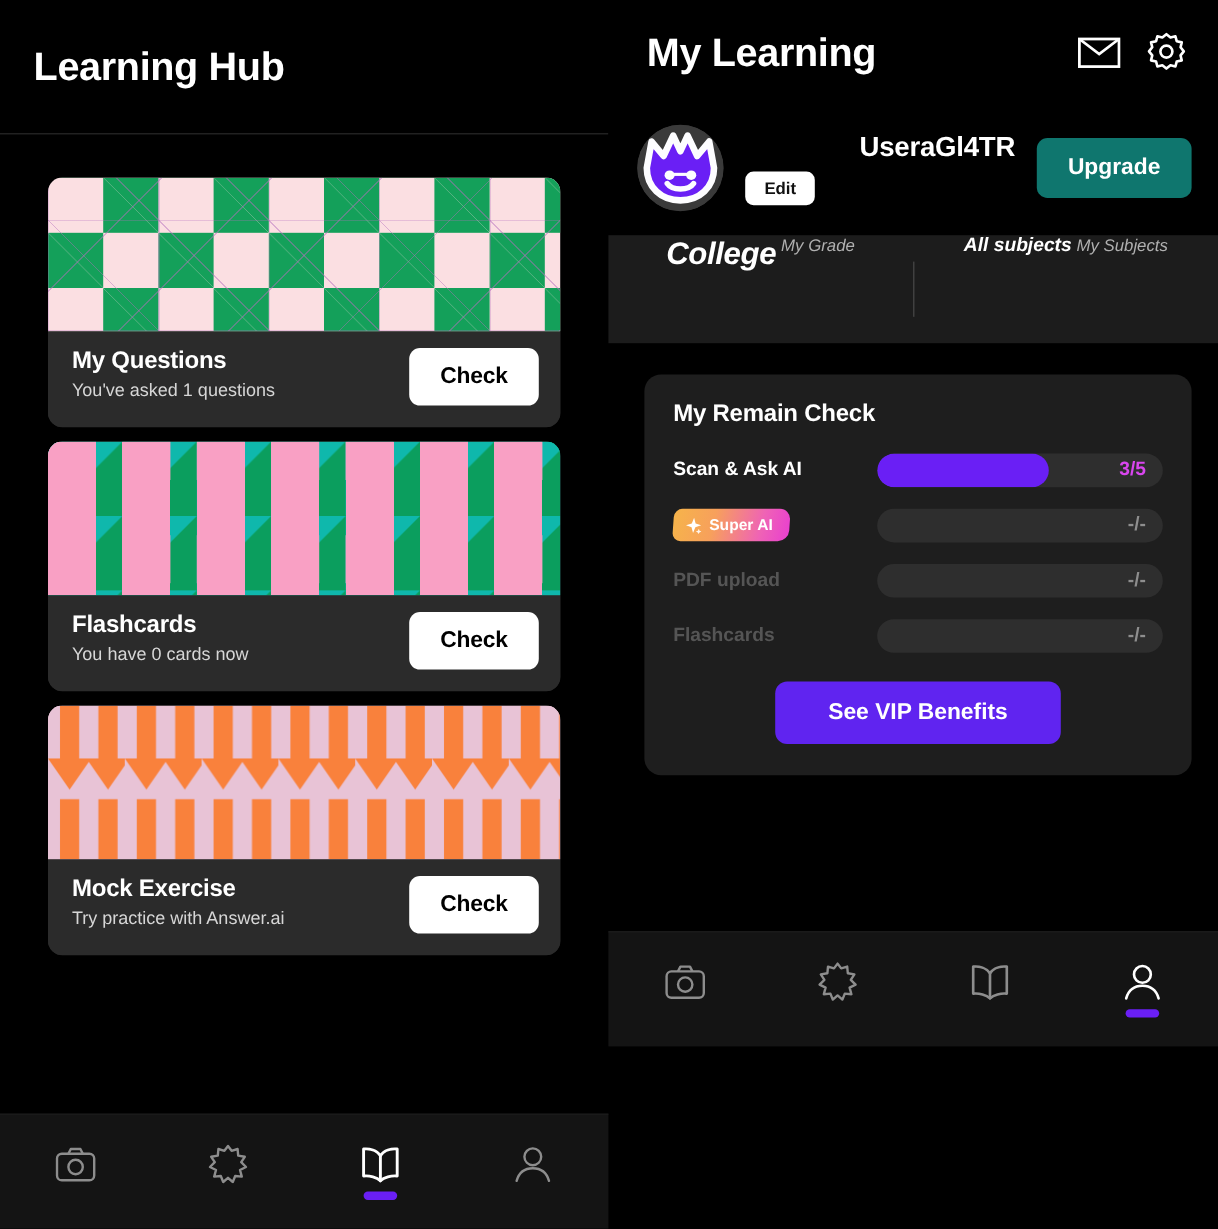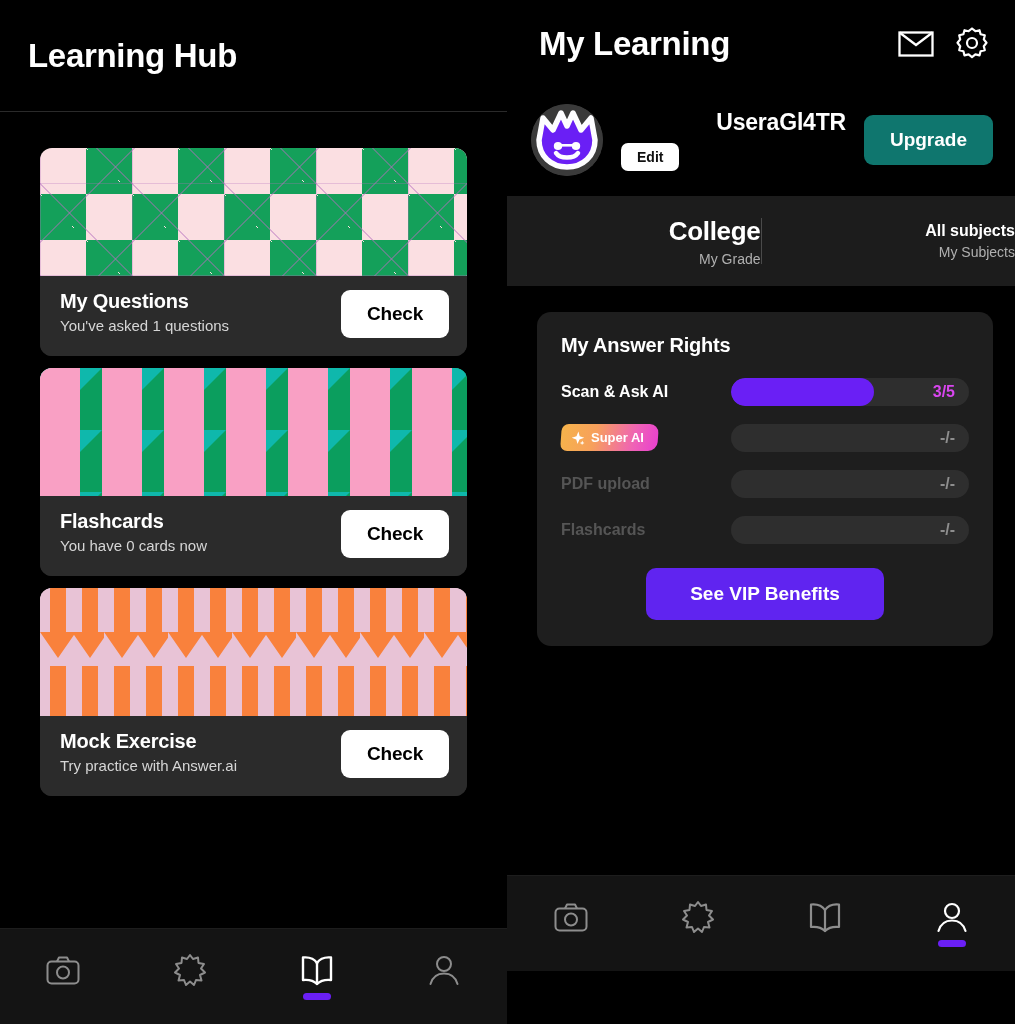--- a/index.html
+++ b/index.html
@@ -90,21 +90,21 @@
       repeating-linear-gradient(90deg, transparent 0 62px, #000 62px 102px, transparent 102px 124px);
   }
   .checker-svg { position: absolute; inset: 0; width: 100%; height: 100%; }
 
   
   .pat-arrows { background-color: #e8c3d6; position: relative; }
   .arrow-svg { position: absolute; inset: 0; width: 100%; height: 100%; }
 
   
   .pane-right {
-    width: 508px; height: 971px; background: #000;
+    width: 508px; height: 872px; background: #000;
     flex: 0 0 508px; position: relative;
   }
   .ml-header {
     height: 88px; display: flex; align-items: center;
     padding: 0 20px 0 32px;
   }
   .ml-title { color: #fff; font-size: 33px; font-weight: bold; flex: 1; letter-spacing: -0.3px; }
   .hdr-icon { width: 46px; height: 46px; display: flex; align-items: center; justify-content: center; cursor: pointer; margin-left: 10px;}
 
   .profile-row {
@@ -130,22 +130,22 @@
     border-radius: 9px; font-size: 19px; font-weight: bold;
     padding: 14px 26px; cursor: pointer;
     font-family: "Liberation Sans", sans-serif;
   }
 
   .seg-bar {
     background: #1c1c1c; display: flex; align-items: stretch;
     height: 90px; margin-left: 0;
   }
   .seg {
-    flex: 1; display: flex; flex-direction: column;
-    align-items: flex-end; justify-content: center; gap: 4px; cursor: pointer;
+    flex: 1; display: flex; flex-direction: row;
+    align-items: flex-start; justify-content: center; gap: 4px; cursor: pointer; font-style: italic;
   }
   .seg-main-lg { color: #fff; font-size: 26px; font-weight: bold; letter-spacing: -0.3px;}
   .seg-main-sm { color: #fff; font-size: 16px; font-weight: bold; }
   .seg-sub { color: #b0b0b0; font-size: 14px; }
   .seg-divider { width: 1px; background: #4a4a4a; margin: 22px 0; }
 
   .rights-card {
     margin: 26px 22px 0 30px;
     background: #1e1e1e; border-radius: 14px;
     padding: 22px 24px 26px 24px;
@@ -375,21 +375,21 @@
         <div class="seg-sub">My Grade</div>
       </div>
       <div class="seg-divider"></div>
       <div class="seg">
         <div class="seg-main-sm">All subjects</div>
         <div class="seg-sub">My Subjects</div>
       </div>
     </div>
 
     <div class="rights-card">
-      <div class="rights-title">My Answer Rights</div>
+      <div class="rights-title">My Remain Check</div>
 
       <div class="right-row">
         <div class="right-label">Scan &amp; Ask AI</div>
         <div class="bar-wrap">
           <div class="bar-fill" style="width:60%"></div>
           <div class="bar-val">3/5</div>
         </div>
       </div>
 
       <div class="right-row">

